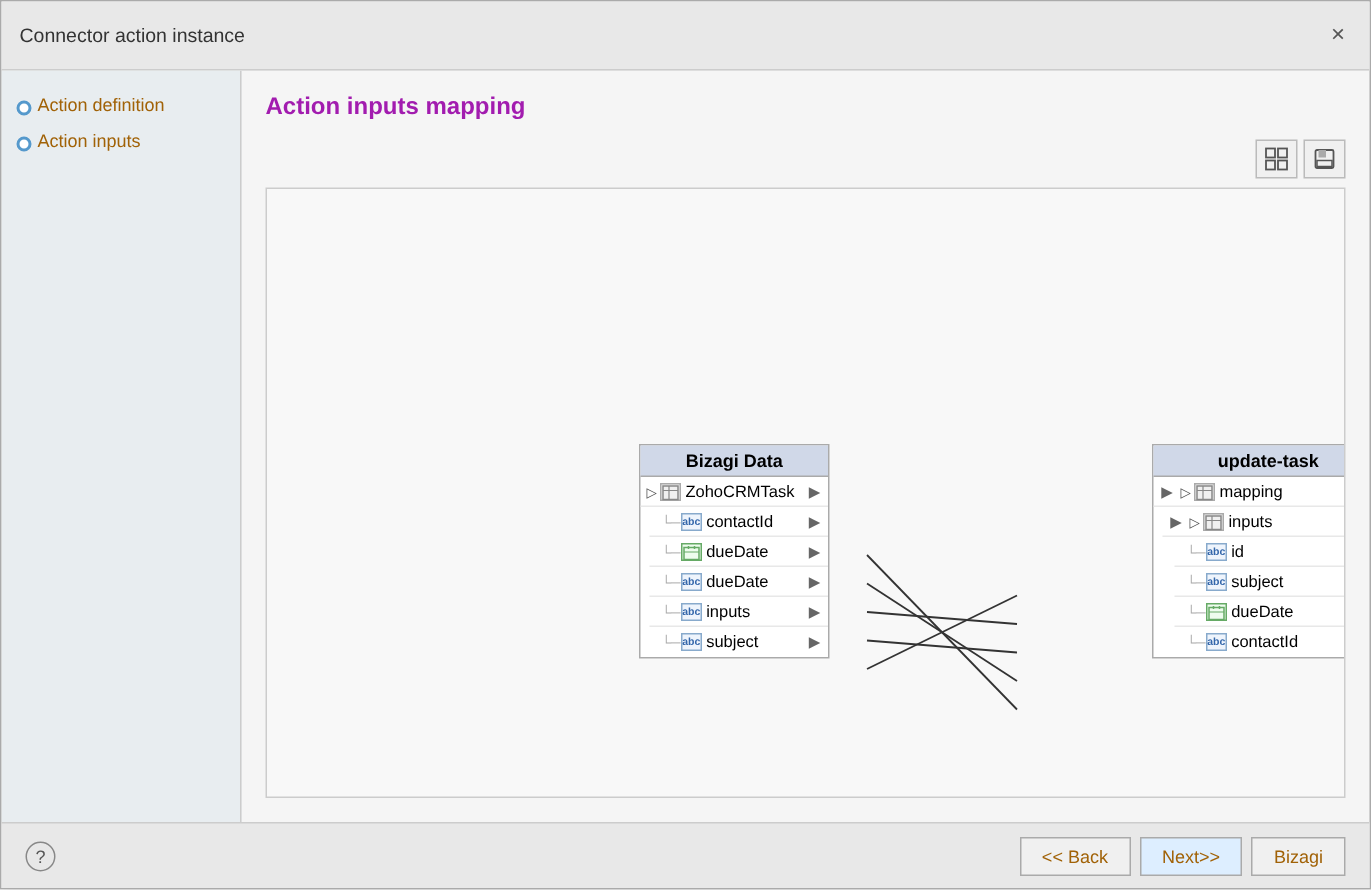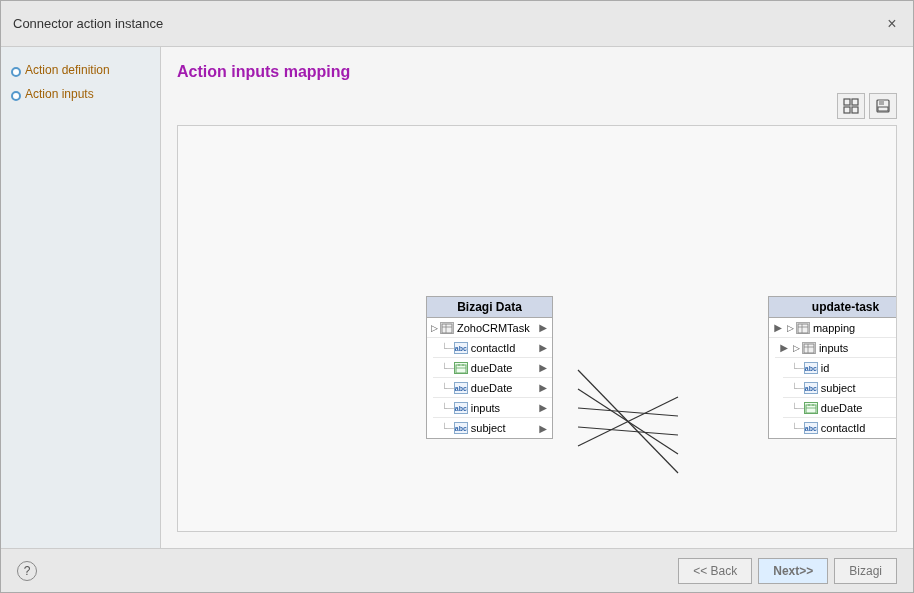--- a/index.html
+++ b/index.html
@@ -226,25 +226,24 @@
     .btn-group {
       display: flex;
       gap: 6px;
     }
     .nav-btn {
       padding: 5px 14px;
       border: 1px solid #aaa;
       background: #f0f0f0;
       cursor: pointer;
       font-size: 12px;
-      color: #737373;
+      color: #a16207;
     }
     .nav-btn.primary {
       background: #ddeeff;
-      font-weight: bold;
     }
   </style>
 </head>
 <body>
 
 <div class="dialog">
 
   <div class="title-bar">
     <span class="title-bar-text">Connector action instance</span>
     <button class="close-btn">×</button>

